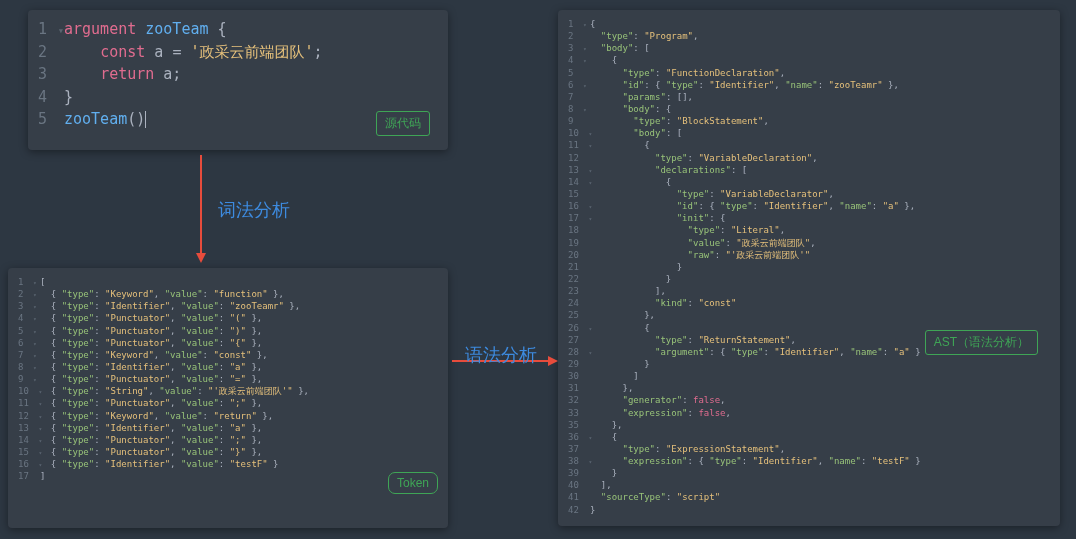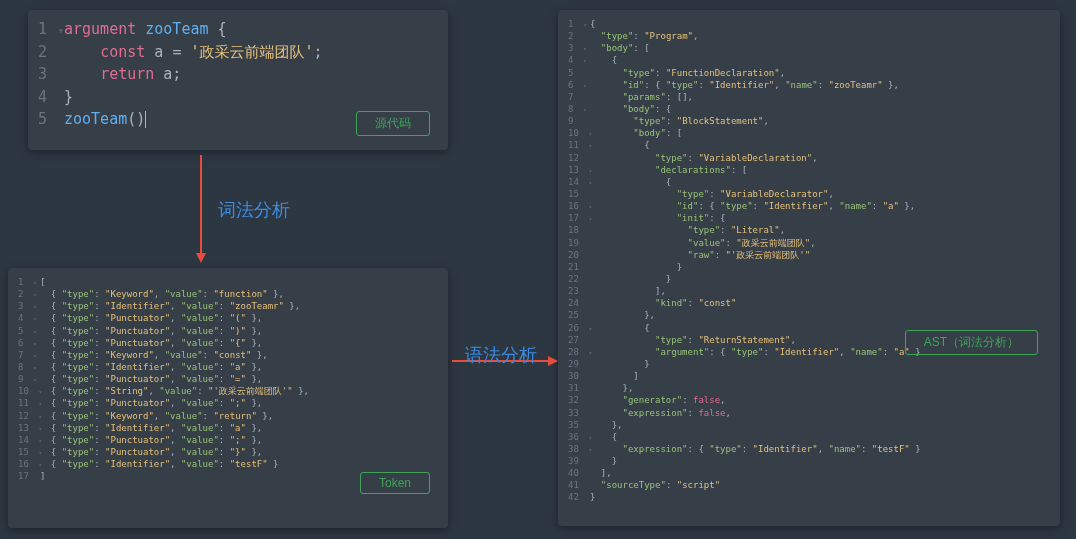--- a/index.html
+++ b/index.html
@@ -54,27 +54,27 @@
   .val-q { color: #e5c07b; }
   .punct { color: #abb2bf; }
   .bool { color: #e06c8f; }
   .json-line { color: #abb2bf; }
 
   .label-box {
     position: absolute;
     border: 1px solid #3fa556;
     color: #3fa556;
     font-size: 12px;
-    padding: 3px 18px;
+    padding: 3px 8px;
     border-radius: 3px;
     background: transparent;
     font-family: sans-serif;
   }
   .lbl-source { right: 18px; bottom: 14px; }
-  .lbl-token { right: 18px; bottom: 34px; }
+  .lbl-token { right: 10px; bottom: 34px; border-radius: 7px; }
   .lbl-ast { right: 22px; top: 320px; }
 
   .flow-label {
     position: absolute;
     color: #3d8be0;
     font-size: 18px;
     font-family: sans-serif;
   }
   .lbl-lex { left: 218px; top: 198px; }
   .lbl-syn { left: 465px; top: 336px; margin-top: 7px; }
@@ -167,26 +167,27 @@
       <div class="code-line small-line json-line"><span class="ln ln-s">26 <span class="tri">▾</span></span><span><span class="punct">          {</span></span></div>
       <div class="code-line small-line json-line"><span class="ln ln-s">27 <span class="tri"></span></span><span><span class="punct">            </span><span class="key-q">"type"</span><span class="punct">:</span><span class="punct"> </span><span class="val-q">"ReturnStatement"</span><span class="punct">,</span></span></div>
       <div class="code-line small-line json-line"><span class="ln ln-s">28 <span class="tri">▾</span></span><span><span class="punct">            </span><span class="key-q">"argument"</span><span class="punct">:</span><span class="punct"> { </span><span class="key-q">"type"</span><span class="punct">:</span><span class="punct"> </span><span class="val-q">"Identifier"</span><span class="punct">, </span><span class="key-q">"name"</span><span class="punct">:</span><span class="punct"> </span><span class="val-q">"a"</span><span class="punct"> }</span></span></div>
       <div class="code-line small-line json-line"><span class="ln ln-s">29 <span class="tri"></span></span><span><span class="punct">          }</span></span></div>
       <div class="code-line small-line json-line"><span class="ln ln-s">30 <span class="tri"></span></span><span><span class="punct">        ]</span></span></div>
       <div class="code-line small-line json-line"><span class="ln ln-s">31 <span class="tri"></span></span><span><span class="punct">      },</span></span></div>
       <div class="code-line small-line json-line"><span class="ln ln-s">32 <span class="tri"></span></span><span><span class="punct">      </span><span class="key-q">"generator"</span><span class="punct">:</span><span class="punct"> </span><span class="bool">false</span><span class="punct">,</span></span></div>
       <div class="code-line small-line json-line"><span class="ln ln-s">33 <span class="tri"></span></span><span><span class="punct">      </span><span class="key-q">"expression"</span><span class="punct">:</span><span class="punct"> </span><span class="bool">false</span><span class="punct">,</span></span></div>
       <div class="code-line small-line json-line"><span class="ln ln-s">35 <span class="tri"></span></span><span><span class="punct">    },</span></span></div>
       <div class="code-line small-line json-line"><span class="ln ln-s">36 <span class="tri">▾</span></span><span><span class="punct">    {</span></span></div>
+      <div class="code-line small-line json-line"><span class="ln ln-s">37 <span class="tri"></span></span><span><span class="punct">      </span><span class="key-q">"type"</span><span class="punct">:</span><span class="punct"> </span><span class="val-q">"ExpressionStatement"</span><span class="punct">,</span></span></div>
       <div class="code-line small-line json-line"><span class="ln ln-s">38 <span class="tri">▾</span></span><span><span class="punct">      </span><span class="key-q">"expression"</span><span class="punct">:</span><span class="punct"> { </span><span class="key-q">"type"</span><span class="punct">:</span><span class="punct"> </span><span class="val-q">"Identifier"</span><span class="punct">, </span><span class="key-q">"name"</span><span class="punct">:</span><span class="punct"> </span><span class="val-q">"testF"</span><span class="punct"> }</span></span></div>
       <div class="code-line small-line json-line"><span class="ln ln-s">39 <span class="tri"></span></span><span><span class="punct">    }</span></span></div>
       <div class="code-line small-line json-line"><span class="ln ln-s">40 <span class="tri"></span></span><span><span class="punct">  ],</span></span></div>
       <div class="code-line small-line json-line"><span class="ln ln-s">41 <span class="tri"></span></span><span><span class="punct">  </span><span class="key-q">"sourceType"</span><span class="punct">:</span><span class="punct"> </span><span class="val-q">"script"</span><span class="punct"></span></span></div>
       <div class="code-line small-line json-line"><span class="ln ln-s">42 <span class="tri"></span></span><span><span class="punct">}</span></span></div>
     </div>
-  <div class="label-box lbl-ast">AST（词法分析）</div>
+  <div class="label-box lbl-ast">AST（语法分析）</div>
 </div>
 
 <div class="arrow arrow-down"></div>
 <div class="arrow arrow-right"></div>
 
 <div class="flow-label lbl-lex">词法分析</div>
 <div class="flow-label lbl-syn">语法分析</div>
 
 </body></html>

